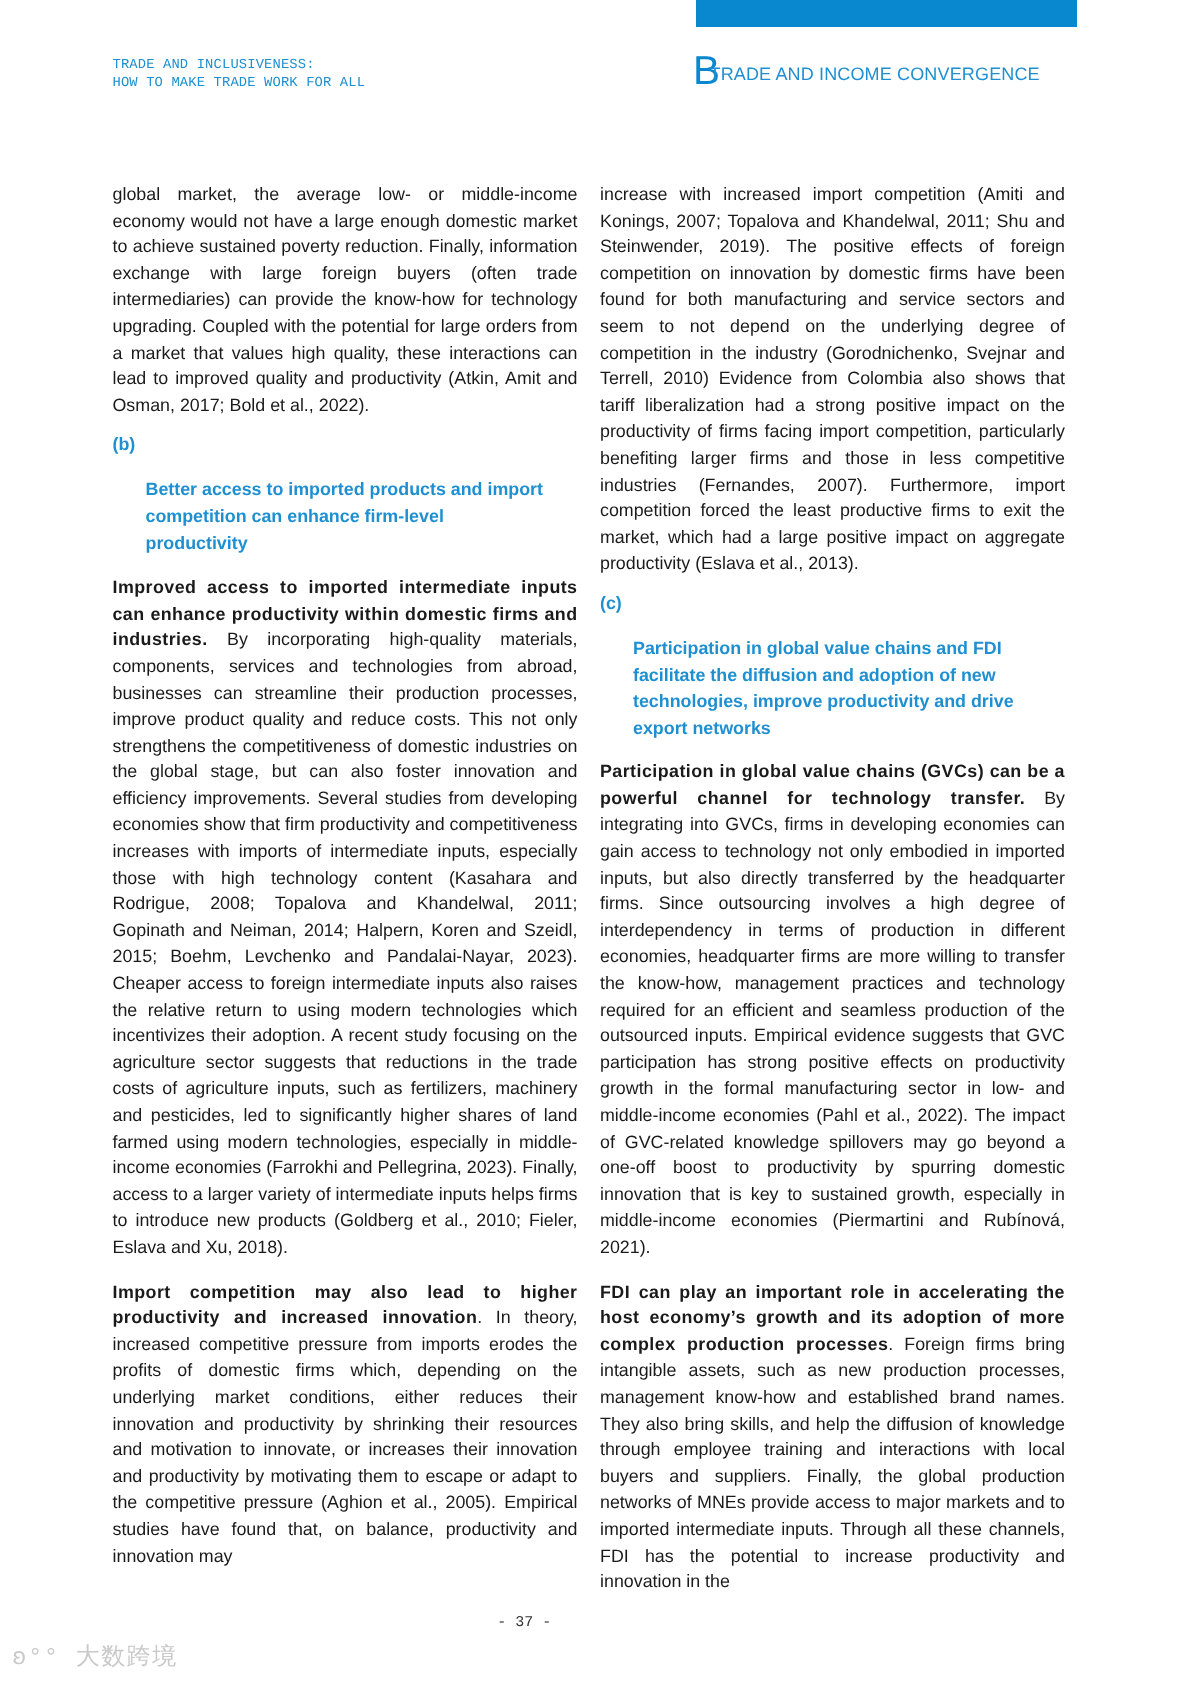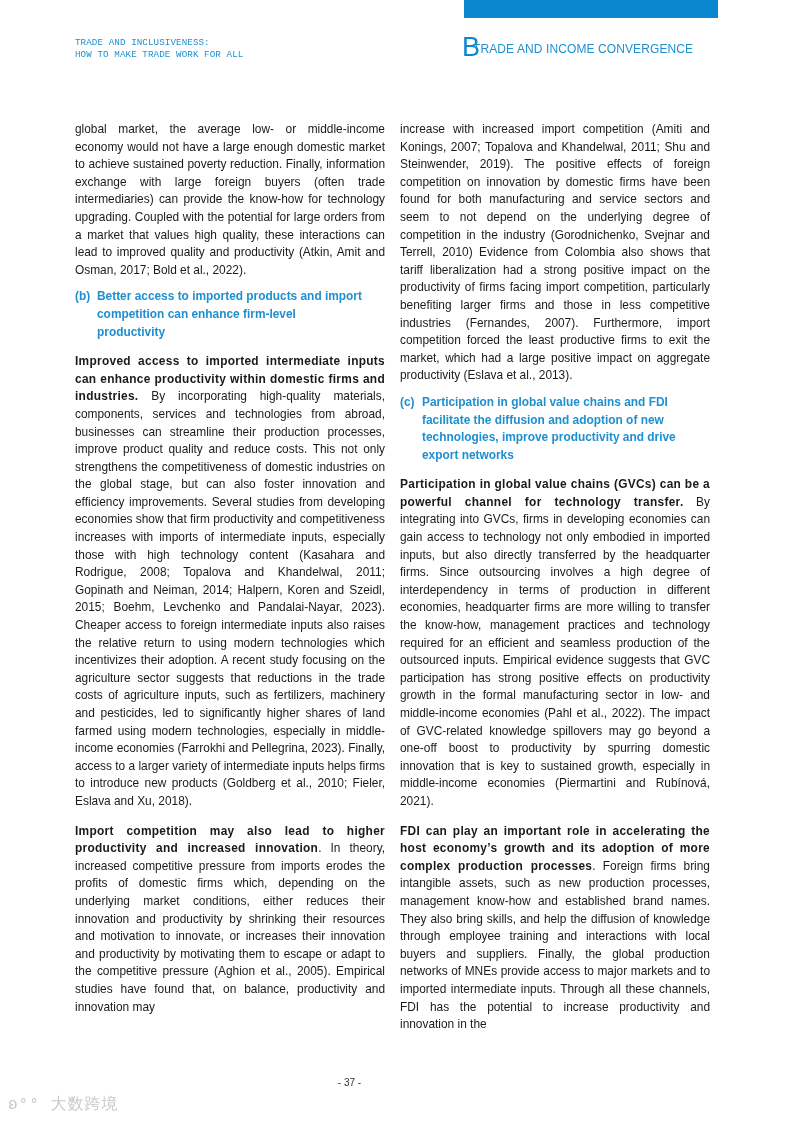--- a/index.html
+++ b/index.html
@@ -15,23 +15,23 @@
                letter-spacing: 0.1px; white-space: nowrap; }
   .col { position: absolute; top: 109px; width: 310px; font-size: 11.9px; line-height: 17.6px; }
   .col.left { left: 75px; }
   .col.right { left: 400px; }
   .col p { margin: 12px 0 9px 0; text-align: justify; }
   .col p.last { margin-bottom: 0; }
   .col b { font-weight: bold; letter-spacing: 0.3px; }
   .subhead { color: #1e8fd0; font-weight: bold; font-size: 11.9px; line-height: 17.6px;
              margin: 0 0 8px 0; display: flex; }
   .subhead .lbl { width: 22px; flex: none; }
-  .subhead .txt { flex: 1; padding-right: 20px; }
+  .subhead .txt { flex: 1; padding-right: 20px; margin-top: 30px; }
   .page-num { position: absolute; left: 0; width: 699px; top: 1077px; text-align: center;
-              font-size: 10px; color: #333; font-family: Liberation Sans, sans-serif; }
+              font-size: 10px; color: #333; font-family: Liberation Mono, monospace; }
   .watermark { position: absolute; left: 8px; top: 1094px; font-size: 16px; color: #c9c9c9;
                letter-spacing: 1px; white-space: nowrap; font-family: Liberation Mono, monospace; }
 </style>
 </head>
 <body>
 
 <div class="top-bar"></div>
 
 <div class="hdr-left">
   <div>TRADE AND INCLUSIVENESS:</div>

